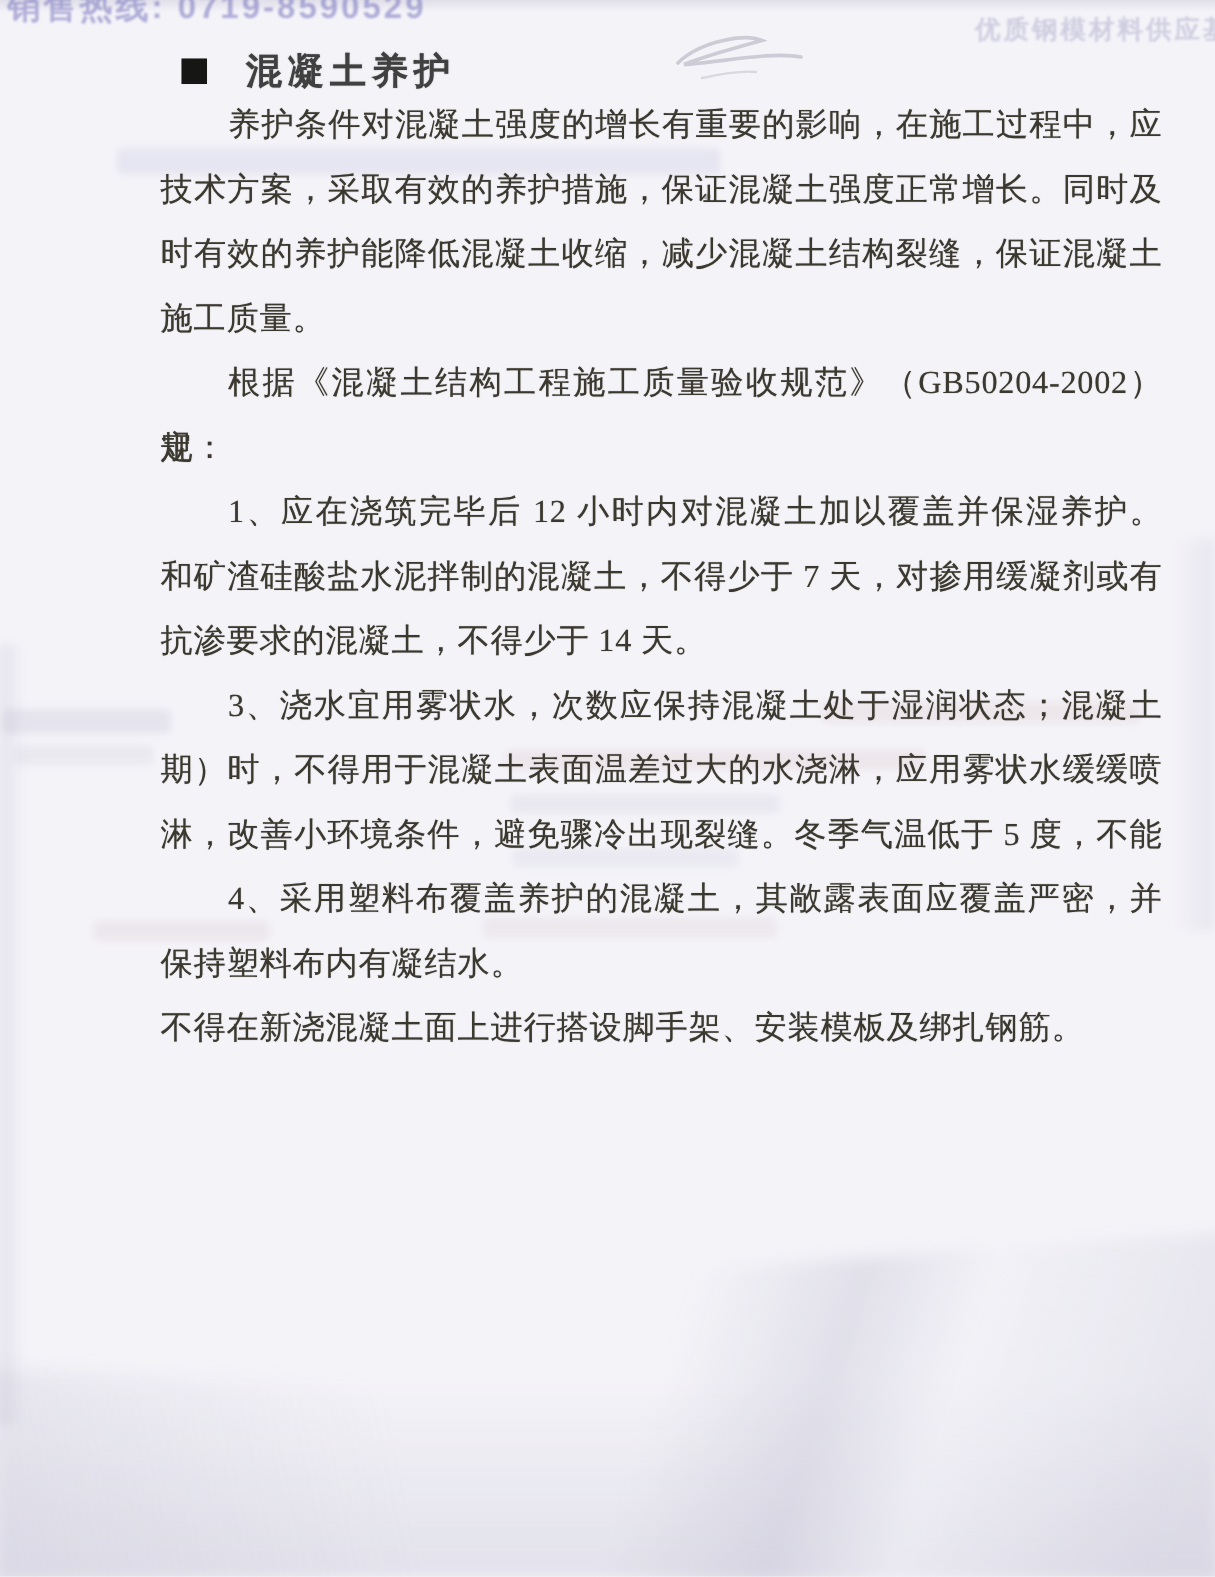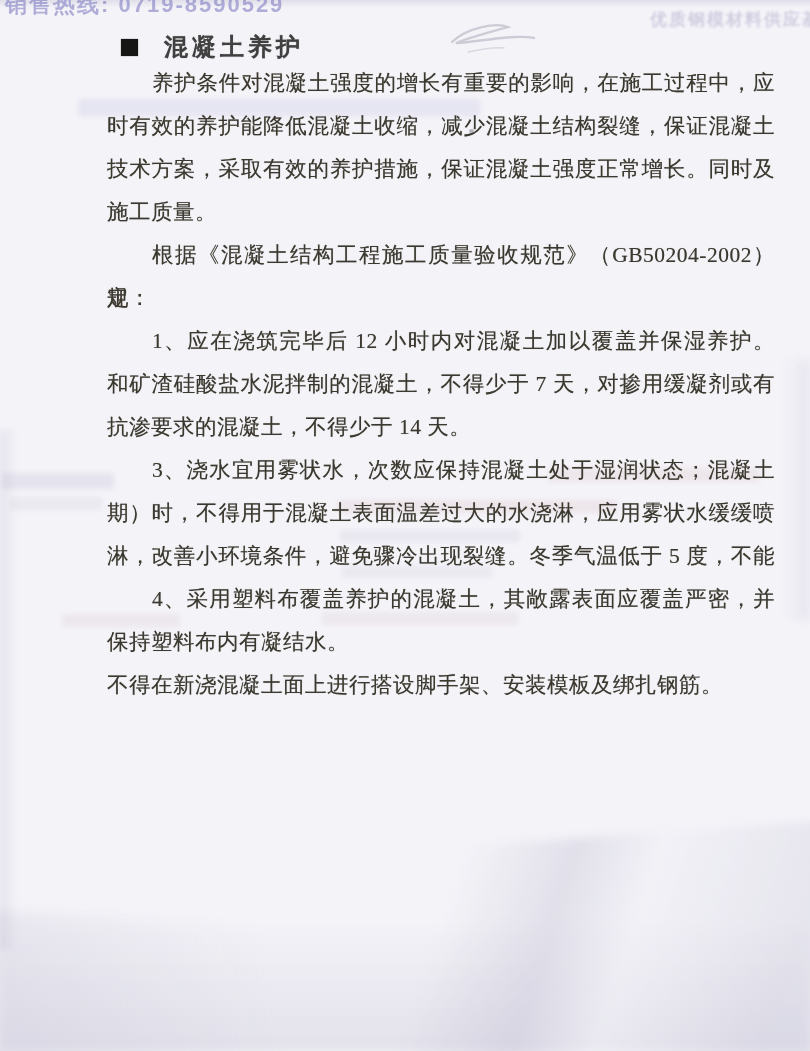--- a/index.html
+++ b/index.html
@@ -92,22 +92,22 @@
 <div class="smudge sm8"></div>
 <div class="smudge sm9"></div>
 
 <div class="heading">
   <span class="bullet"></span>
   <span class="heading-title">混凝土养护</span>
 </div>
 
 <div class="doc">
   <div class="line indent just">养护条件对混凝土强度的增长有重要的影响，在施工过程中，应</div>
+  <div class="line just">技术方案，采取有效的养护措施，保证混凝土强度正常增长。同时及</div>
   <div class="line just">时有效的养护能降低混凝土收缩，减少混凝土结构裂缝，保证混凝土</div>
-  <div class="line just">技术方案，采取有效的养护措施，保证混凝土强度正常增长。同时及</div>
   <div class="line">施工质量。</div>
   <div class="line indent just">根据《混凝土结构工程施工质量验收规范》（GB50204-2002）规</div>
   <div class="line">定：</div>
   <div class="line indent just">1、应在浇筑完毕后 12 小时内对混凝土加以覆盖并保湿养护。</div>
   <div class="line just">和矿渣硅酸盐水泥拌制的混凝土，不得少于 7 天，对掺用缓凝剂或有</div>
   <div class="line">抗渗要求的混凝土，不得少于 14 天。</div>
   <div class="line indent just">3、浇水宜用雾状水，次数应保持混凝土处于湿润状态；混凝土</div>
   <div class="line just">期）时，不得用于混凝土表面温差过大的水浇淋，应用雾状水缓缓喷</div>
   <div class="line just">淋，改善小环境条件，避免骤冷出现裂缝。冬季气温低于 5 度，不能</div>
   <div class="line indent just">4、采用塑料布覆盖养护的混凝土，其敞露表面应覆盖严密，并</div>

